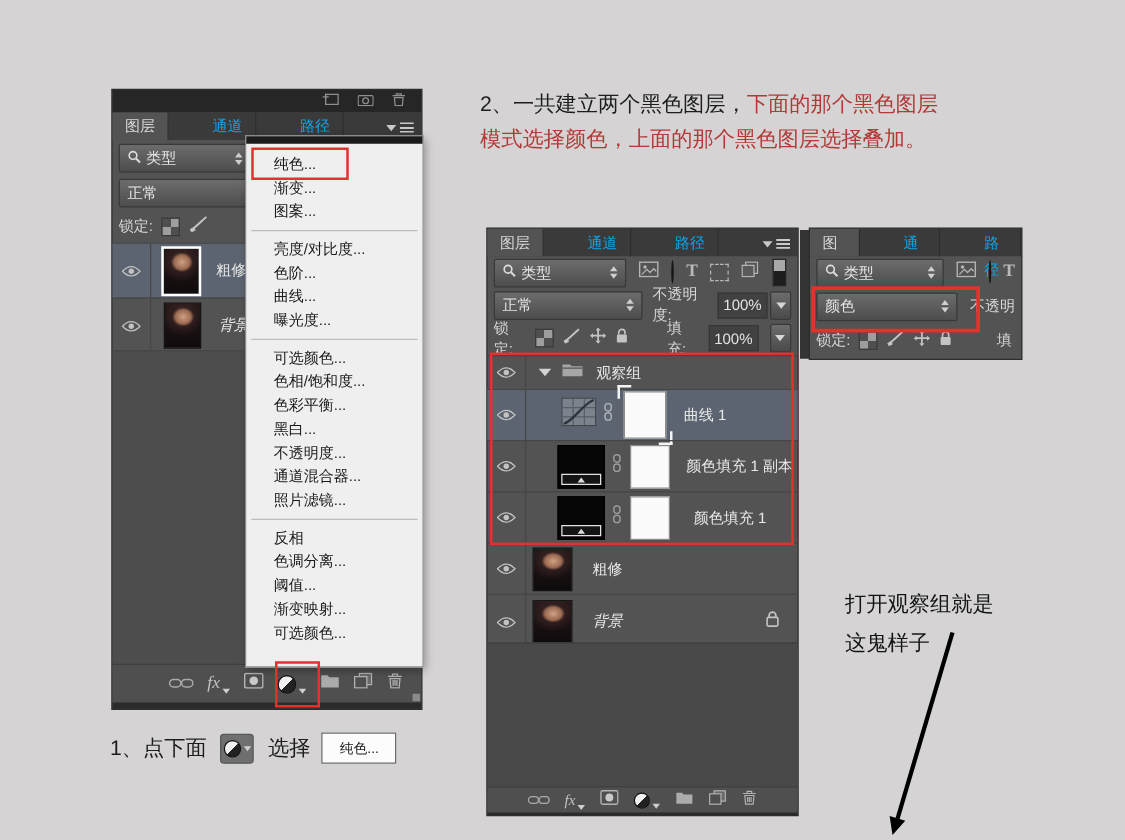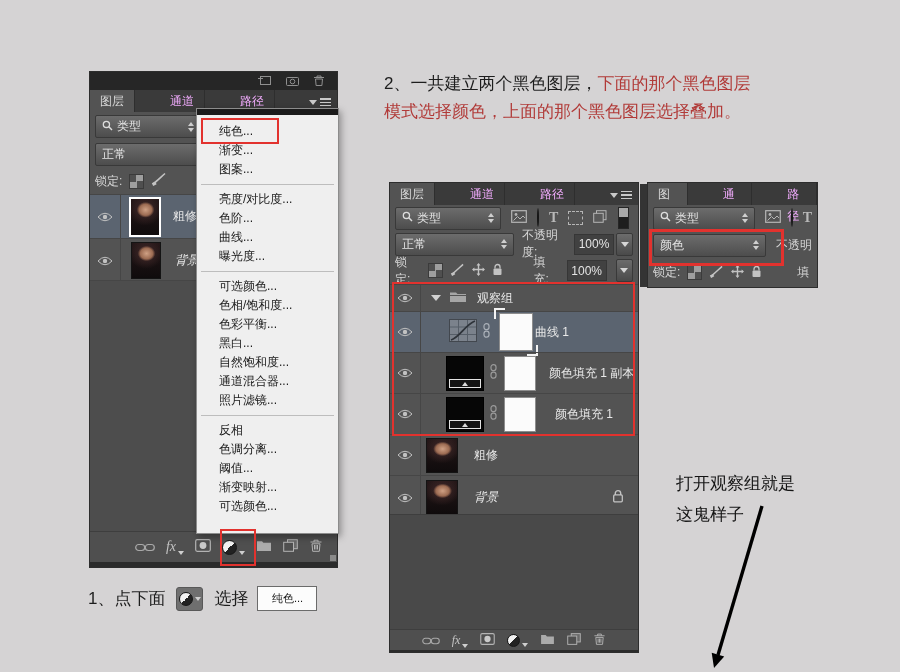--- a/index.html
+++ b/index.html
@@ -9,21 +9,21 @@
   
   .page-title{position:absolute;left:88px;top:28px;font-size:17px;color:#1c1c1c;letter-spacing:2px;}
   .step2{position:absolute;left:384px;top:70px;font-size:17px;line-height:28px;color:#1d1d1d;white-space:nowrap;}
   .red-t{color:#b13a38;}
   .step1{position:absolute;left:88px;top:586px;display:flex;align-items:center;font-size:17px;color:#1d1d1d;}
   .note{position:absolute;left:676px;top:468px;font-size:17px;line-height:31px;color:#141414;}
 
   
   .panel{position:absolute;background:#535353;box-shadow:0 0 0 1px #2d2d2d;}
   .tabbar{height:22px;background:#3a3a3a;display:flex;align-items:stretch;position:relative;gap:25px;}
-  .tab{padding:0 10px;font-size:12px;line-height:22px;color:#f0abfc;border-right:1px solid #2e2e2e;}
+  .tab{padding:0 10px;font-size:12px;line-height:22px;color:#0ea5e9;border-right:1px solid #2e2e2e;}
   .tab.active{background:#535353;color:#d9d9d9;}
   .pmenu{position:absolute;right:6px;top:8px;display:flex;align-items:center;gap:3px;}
   .pmenu .tri{width:0;height:0;border-left:4px solid transparent;border-right:4px solid transparent;border-top:5px solid #c9c9c9;}
   .pmenu .bars{width:11px;height:8px;background:repeating-linear-gradient(#c9c9c9 0 1.5px,rgba(0,0,0,0) 1.5px 3.5px);}
   .row{display:flex;align-items:center;padding:0 5px;position:relative;}
   .dd{height:21px;background:linear-gradient(#6c6c6c,#4d4d4d);border:1px solid #393939;border-radius:2px;
       display:flex;align-items:center;padding:0 6px;font-size:12px;color:#e3e3e3;}
   .spin{display:inline-flex;flex-direction:column;gap:2px;margin-left:auto;}
   .spin b{width:0;height:0;border-left:3.5px solid transparent;border-right:3.5px solid transparent;}
   .spin .up{border-bottom:4px solid #cfcfcf;}
@@ -232,21 +232,21 @@
       <div class="sep"></div>
       <li>亮度/对比度...</li>
       <li>色阶...</li>
       <li>曲线...</li>
       <li>曝光度...</li>
       <div class="sep"></div>
       <li>可选颜色...</li>
       <li>色相/饱和度...</li>
       <li>色彩平衡...</li>
       <li>黑白...</li>
-      <li>自然饱和度...</li>
+      <li>不透明度...</li>
       <li>通道混合器...</li>
       <li>照片滤镜...</li>
       <div class="sep"></div>
       <li>反相</li>
       <li>色调分离...</li>
       <li>阈值...</li>
       <li>渐变映射...</li>
       <li>可选颜色...</li>
     </ul>
     <div class="redbox" style="left:4px;top:9px;width:74px;height:22px;"></div>
@@ -384,21 +384,21 @@
       </span>
       <span style="margin-left:5px;">
         <svg width="9" height="15" viewBox="0 0 9 15">
             <rect x="2" y="0.7" width="5" height="6" rx="2.4" fill="none" stroke="#aab0b8" stroke-width="1.2"></rect>
             <rect x="2" y="8.2" width="5" height="6" rx="2.4" fill="none" stroke="#aab0b8" stroke-width="1.2"></rect>
           </svg>
       </span>
       <span class="sel-mask" style="margin-left:8px;">
           <span class="maskthumb" style="width:32px;height:36px;display:block;"></span>
         </span>
-      <span class="lname" style="margin-left:2px;">曲线 1</span>
+      <span class="lname" style="margin-left:14px;">曲线 1</span>
     </div>
 
     <div class="lrow" style="height:40px;">
       <span class="eyecol">
         <svg width="16" height="10" viewBox="0 0 16 10">
             <path d="M1 5 Q8 -2.5 15 5 Q8 12.5 1 5 Z" fill="none" stroke="#c2c2c2"></path>
             <circle cx="8" cy="5" r="2.2" fill="#c2c2c2"></circle>
           </svg>
       </span>
       <span class="fillthumb" style="margin-left:25px;">

